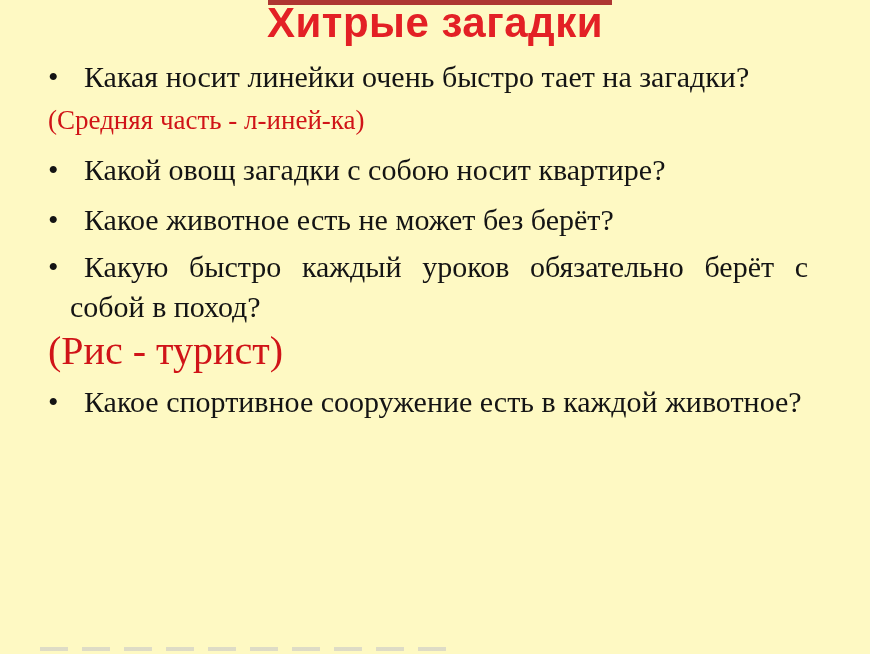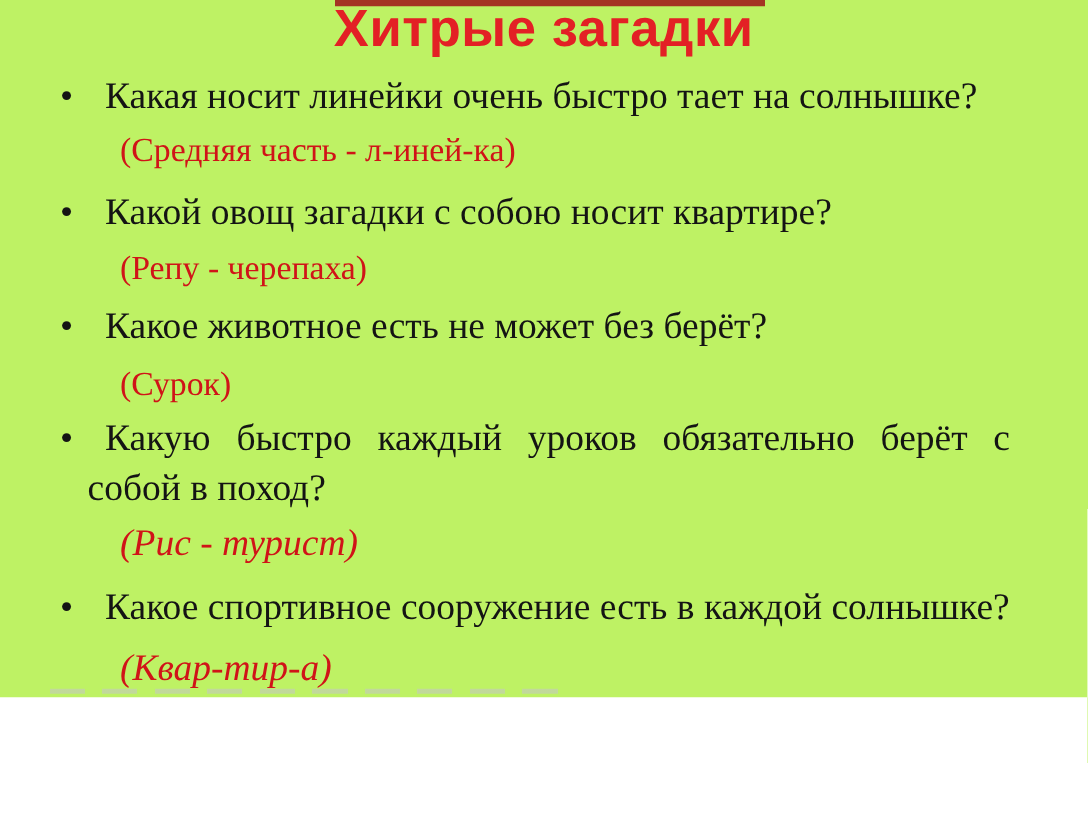--- a/index.html
+++ b/index.html
@@ -1,21 +1,21 @@
 <!DOCTYPE html>
 <html><head>
 <meta charset="utf-8">
 <style>
   * { margin: 0; padding: 0; box-sizing: border-box; }
   html, body { background: #ffffff; }
   .slide {
     position: relative;
     width: 870px;
-    height: 558px;
-    background: #bef264;
+    height: 654px;
+    background: #fef9c3;
     overflow: hidden;
     font-family: "Liberation Serif", serif;
     color: #141414;
   }
   .top-strip {
     position: absolute;
     top: 0; left: 268px;
     width: 344px; height: 5px;
     background: #a01418;
     opacity: 0.85;
@@ -52,26 +52,24 @@
     top: 0;
     text-indent: 0;
     font-size: 30px;
     line-height: 40px;
     color: #141414;
   }
   .answer {
     color: #d01418;
     font-size: 27px;
     line-height: 34px;
-    margin-left: 48px;
   }
   .answer.large {
-    font-size: 30px;
+    font-size: 40px;
     line-height: 38px;
-    font-style: italic;
   }
   .q1 { margin-top: 13px; }
   .a1 { margin-top: 6px; }
   .q2 { margin-top: 13px; }
   .a2 { margin-top: 7px; }
   .q3 { margin-top: 10px; }
   .a3 { margin-top: 9px; }
   .q4 { margin-top: 7px; }
   .a4 { margin-top: 5px; }
   .q5 { margin-top: 12px; }
@@ -89,31 +87,28 @@
 </head>
 <body>
 
 <div class="slide">
   <div class="top-strip"></div>
 
   <h1 class="title">Хитрые загадки</h1>
 
   <div class="content">
 
-    <p class="question q1"><span class="bullet">•</span><span>Какая носит </span><b>линейки</b><span> очень быстро тает на солнышке?</span></p>
+    <p class="question q1"><span class="bullet">•</span><span>Какая носит </span><b>линейки</b><span> очень быстро тает на загадки?</span></p>
     <p class="answer a1">(Средняя часть - л-иней-ка)</p>
 
     <p class="question q2"><span class="bullet">•</span><span>Какой овощ загадки с собою носит </span><b>квартире</b><span>?</span></p>
-    <p class="answer a2">(Репу - черепаха)</p>
 
     <p class="question q3"><span class="bullet">•</span><span>Какое животное есть не может без </span><b>берёт</b><span>?</span></p>
-    <p class="answer a3">(Сурок)</p>
 
     <p class="question q4"><span class="bullet">•</span><span>Какую быстро каждый </span><b>уроков</b><span> обязательно берёт с собой в поход?</span></p>
     <p class="answer a4 large">(Рис - турист)</p>
 
-    <p class="question q5"><span class="bullet">•</span><span>Какое спортивное сооружение есть в каждой </span><b>солнышке</b><span>?</span></p>
-    <p class="answer a5 large">(Квар-тир-а)</p>
+    <p class="question q5"><span class="bullet">•</span><span>Какое спортивное сооружение есть в каждой </span><b>животное</b><span>?</span></p>
 
   </div>
 
   <div class="bottom-artifact"></div>
 </div>
 
 </body></html>

